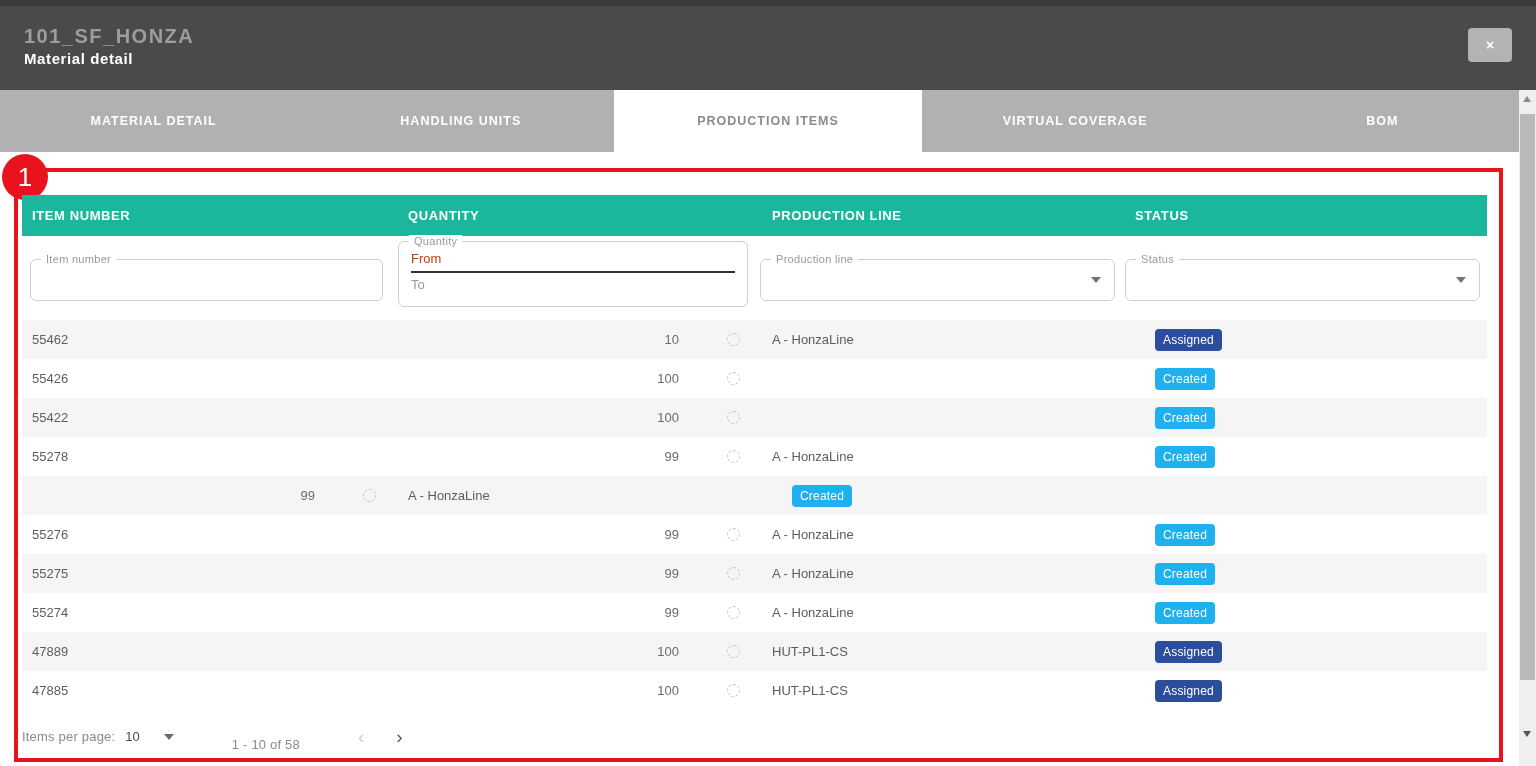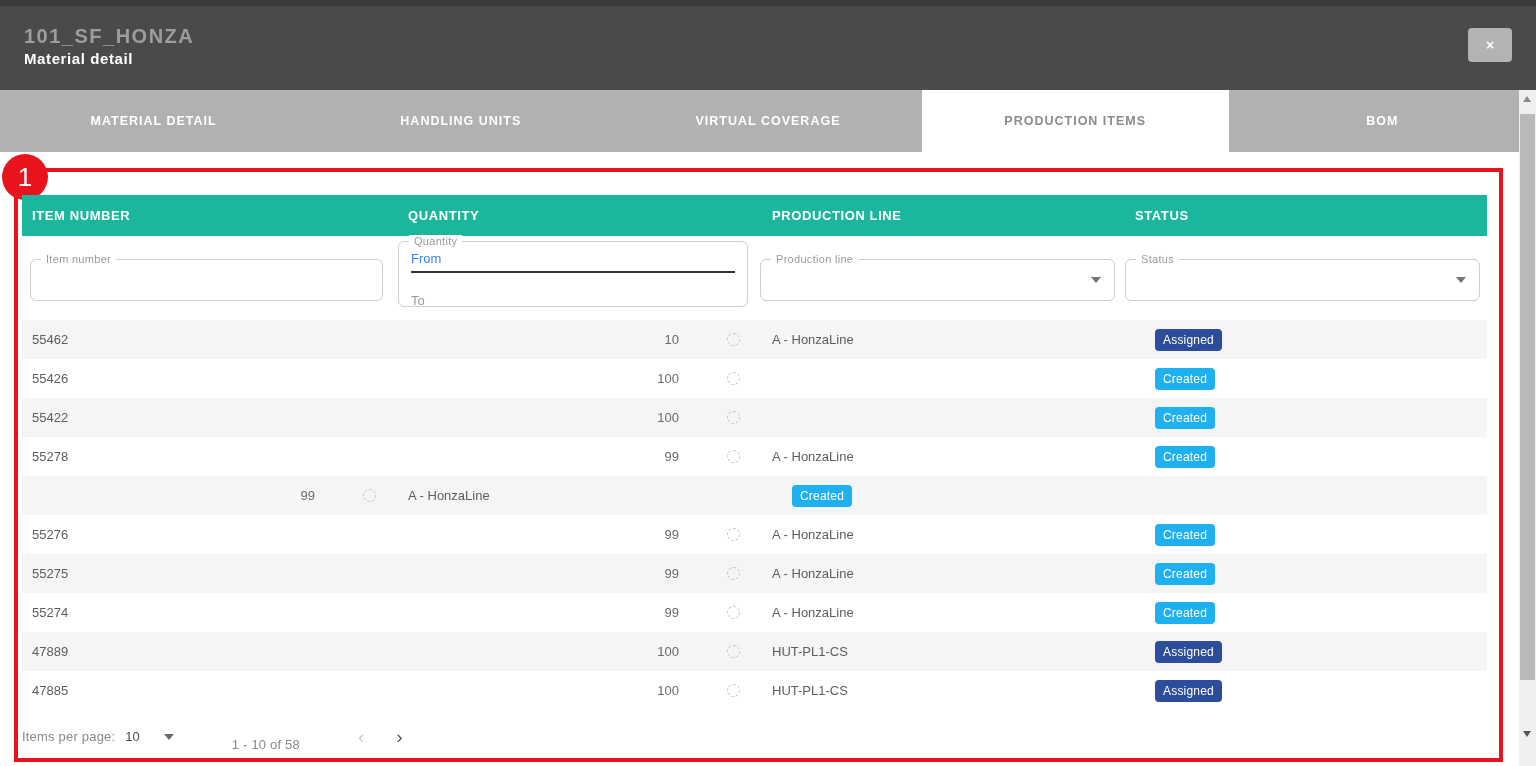--- a/index.html
+++ b/index.html
@@ -48,23 +48,23 @@
   
   .filter-row { height:84px; position:relative; }
   .outline-field { position:absolute; border:1px solid #cfcfcf; border-radius:6px;
     background:#fff; }
   .outline-label { position:absolute; top:-7px; left:10px; background:#fff;
     padding:0 5px; font-size:11px; color:#9a9a9a; letter-spacing:.3px; }
   .f-item { left:8px; top:23px; width:353px; height:42px; }
   .f-qty { left:376px; top:5px; width:350px; height:66px; }
   .f-line { left:738px; top:23px; width:355px; height:42px; }
   .f-status { left:1103px; top:23px; width:355px; height:42px; }
-  .qty-from { margin:9px 12px 0 12px; font-size:13px; color:#3b82f6;
+  .qty-from { margin:9px 12px 0 12px; font-size:13px; color:#c2410c;
     padding-bottom:5px; border-bottom:2px solid #333; }
-  .qty-to { margin:20px 12px 0 12px; font-size:13px; color:#9a9a9a; }
+  .qty-to { margin:4px 12px 0 12px; font-size:13px; color:#9a9a9a; }
   .select-arrow { position:absolute; right:13px; top:17px; width:0; height:0;
     border-left:5px solid transparent; border-right:5px solid transparent;
     border-top:6px solid #757575; }
   .bare-input { border:none; outline:none; width:100%; height:100%;
     background:transparent; font-size:13px; color:#555; padding:0 12px;
     font-family:"Liberation Sans", sans-serif; }
 
   
   .trow { height:39px; font-size:13px; color:#5d5d5d; cursor:pointer; }
   .trow:nth-child(odd) { background:#f5f5f5; }
@@ -115,26 +115,26 @@
 <div class="tab-bar" id="tab-bar">
   <div class="tab">
       <span>MATERIAL DETAIL</span>
     </div>
 
 
   <div class="tab">
       <span>HANDLING UNITS</span>
     </div>
 
+  <div class="tab active">
+      <span>PRODUCTION ITEMS</span>
+    </div>
+
   <div class="tab">
       <span>VIRTUAL COVERAGE</span>
-    </div>
-
-  <div class="tab active">
-      <span>PRODUCTION ITEMS</span>
     </div>
 
   <div class="tab">
       <span>BOM</span>
     </div>
 </div>
 
 <div class="content">
 
   <div class="anno-rect"></div>

